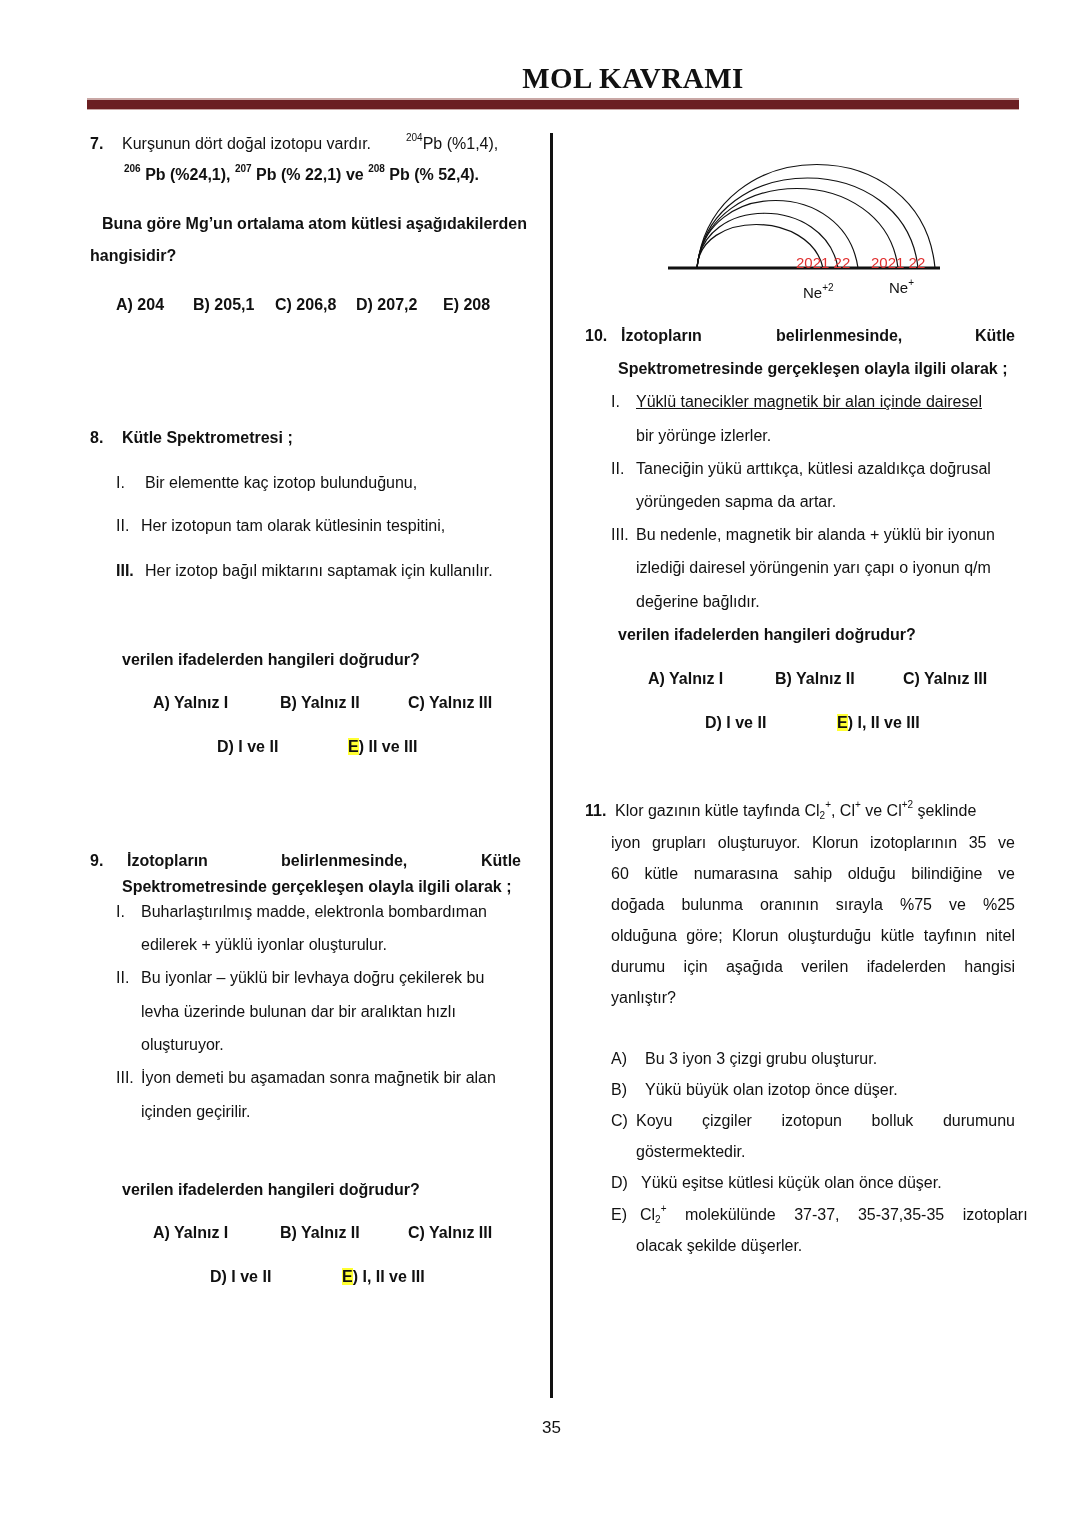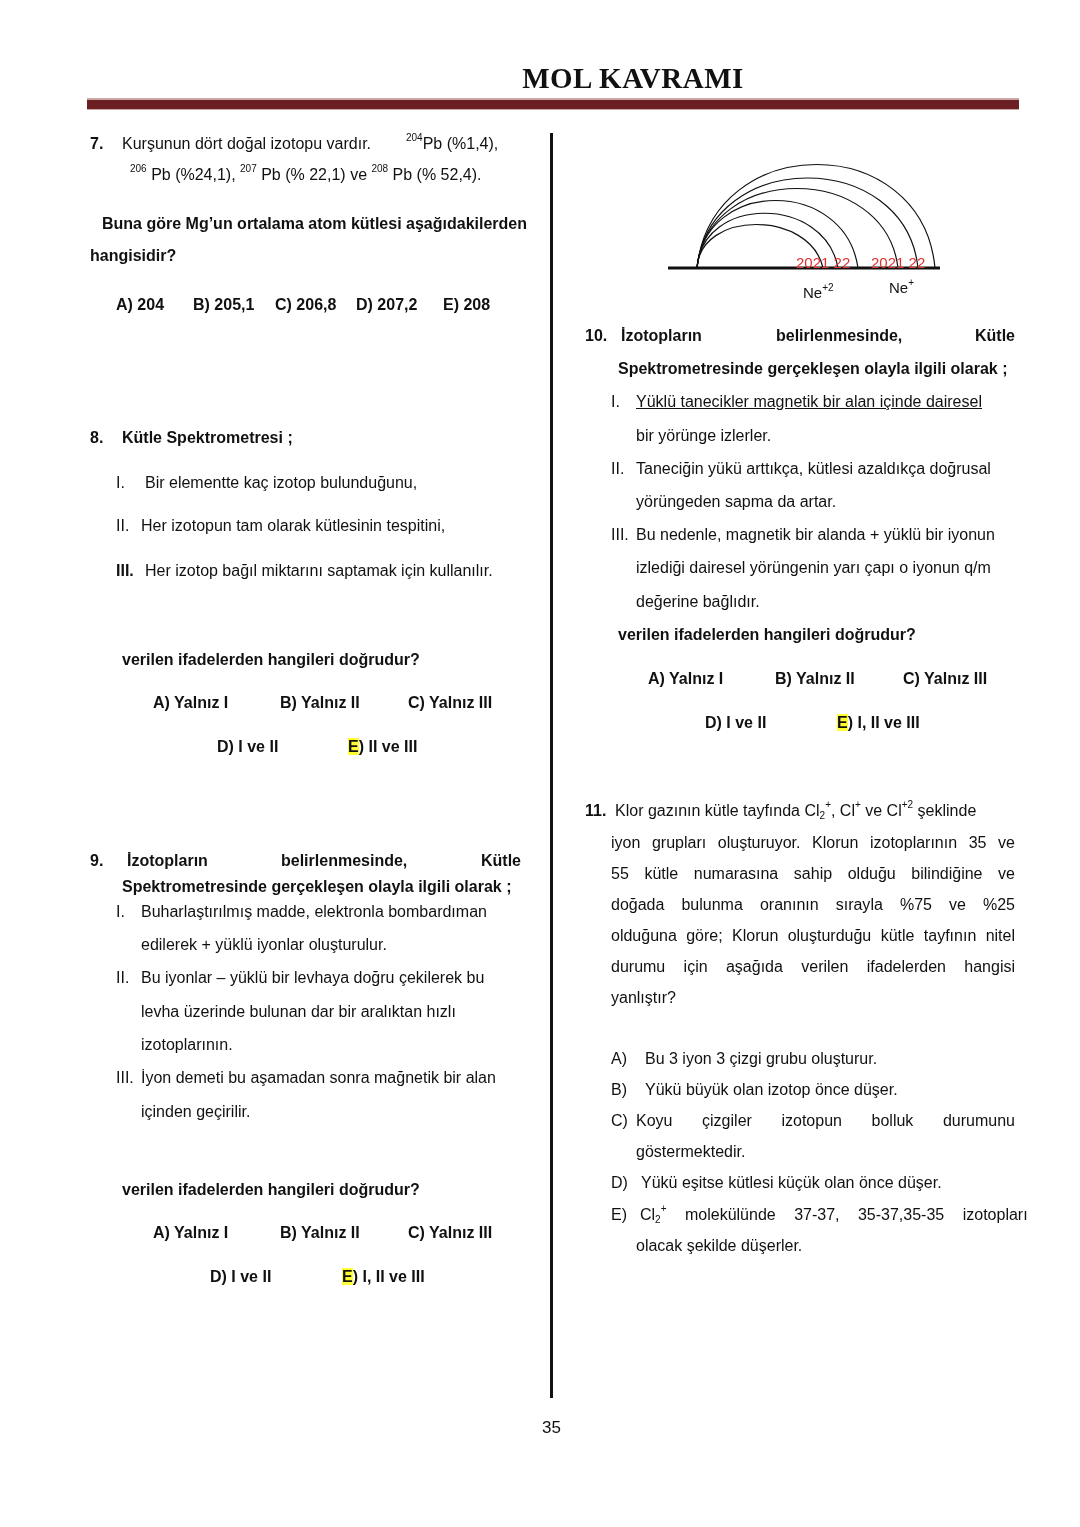--- a/index.html
+++ b/index.html
@@ -37,21 +37,21 @@
 
 <div class="abs title">MOL KAVRAMI</div>
 <div class="abs rule"></div>
 
 <div class="abs divider"></div>
 
 <div>
   <span class="abs txt b" style="left:90px; top:136px;">7.</span>
   <span class="abs txt" style="left:122px; top:136px;">Kurşunun dört doğal izotopu vardır.</span>
   <span class="abs txt" style="left:406px; top:136px;"><sup>204</sup><span>Pb (%1,4),</span></span>
-  <span class="abs txt" style="left:130px; top:167px;"><sup>206</sup><span> Pb (%24,1), </span><sup>207</sup><span> Pb (% 22,1) ve </span><sup>208</sup><span> Pb (% 52,4).</span></span>
+  <span class="abs txt" style="left:124px; top:167px;font-weight:bold;"><sup>206</sup><span> Pb (%24,1), </span><sup>207</sup><span> Pb (% 22,1) ve </span><sup>208</sup><span> Pb (% 52,4).</span></span>
   <span class="abs txt b" style="left:90px; top:216px;margin-left:12px;">Buna göre Mg’un ortalama atom kütlesi aşağıdakilerden</span>
   <span class="abs txt b" style="left:90px; top:248px;">hangisidir?</span>
   <span class="abs txt b" style="left:116px; top:297px;">A) 204</span>
   <span class="abs txt b" style="left:193px; top:297px;">B) 205,1</span>
   <span class="abs txt b" style="left:275px; top:297px;">C) 206,8</span>
   <span class="abs txt b" style="left:356px; top:297px;">D) 207,2</span>
   <span class="abs txt b" style="left:443px; top:297px;">E)  208</span>
 </div>
 
 <div>
@@ -83,21 +83,21 @@
   <span class="abs txt b" style="left:481px; top:853px;">Kütle</span>
   <span class="abs txt b" style="left:122px; top:879px;">Spektrometresinde gerçekleşen olayla  ilgili olarak ;</span>
 
   <span class="abs txt" style="left:116px; top:904px;">I.</span>
   <span class="abs txt" style="left:141px; top:904px;">Buharlaştırılmış madde, elektronla bombardıman</span>
   <span class="abs txt" style="left:141px; top:937px;">edilerek + yüklü iyonlar oluşturulur.</span>
 
   <span class="abs txt" style="left:116px; top:970px;">II.</span>
   <span class="abs txt" style="left:141px; top:970px;">Bu iyonlar – yüklü bir levhaya doğru çekilerek bu</span>
   <span class="abs txt" style="left:141px; top:1004px;">levha üzerinde bulunan dar bir aralıktan hızlı</span>
-  <span class="abs txt" style="left:141px; top:1037px;">izotoplarının.</span>
+  <span class="abs txt" style="left:141px; top:1037px;">oluşturuyor.</span>
 
   <span class="abs txt" style="left:116px; top:1070px;">III.</span>
   <span class="abs txt" style="left:141px; top:1070px;">İyon demeti bu aşamadan sonra mağnetik bir alan</span>
   <span class="abs txt" style="left:141px; top:1104px;">içinden geçirilir.</span>
 
   <span class="abs txt b" style="left:122px; top:1182px;">verilen ifadelerden hangileri doğrudur?</span>
 
   <span class="abs txt b" style="left:153px; top:1225px;">A) Yalnız I</span>
   <span class="abs txt b" style="left:280px; top:1225px;">B) Yalnız II</span>
   <span class="abs txt b" style="left:408px; top:1225px;">C) Yalnız III</span>
@@ -151,21 +151,21 @@
   <span class="abs txt b" style="left:775px; top:671px;">B) Yalnız II</span>
   <span class="abs txt b" style="left:903px; top:671px;">C) Yalnız III</span>
   <span class="abs txt b" style="left:705px; top:715px;">D) I  ve  II</span>
   <span class="abs txt b" style="left:837px; top:715px;"><span class="hl">E</span><span>) I,  II  ve III</span></span>
 </div>
 
 <div>
   <span class="abs txt b" style="left:585px; top:803px;">11.</span>
   <span class="abs txt" style="left:615px; top:803px;"><span>Klor gazının kütle tayfında  Cl</span><sub>2</sub><sup>+</sup><span>, Cl</span><sup>+</sup><span> ve Cl</span><sup>+2</sup><span> şeklinde</span></span>
   <div class="abs txt just" style="left:611px; top:835px; width:404px;">iyon grupları oluşturuyor.  Klorun izotoplarının 35 ve</div>
-  <div class="abs txt just" style="left:611px; top:866px; width:404px;">55 kütle numarasına sahip olduğu bilindiğine ve</div>
+  <div class="abs txt just" style="left:611px; top:866px; width:404px;">60 kütle numarasına sahip olduğu bilindiğine ve</div>
   <div class="abs txt just" style="left:611px; top:897px; width:404px;">doğada bulunma oranının sırayla   %75 ve %25</div>
   <div class="abs txt just" style="left:611px; top:928px; width:404px;">olduğuna göre; Klorun oluşturduğu kütle tayfının nitel</div>
   <div class="abs txt just" style="left:611px; top:959px; width:404px;">durumu için aşağıda verilen ifadelerden hangisi</div>
   <span class="abs txt" style="left:611px; top:990px;">yanlıştır?</span>
 
   <span class="abs txt" style="left:611px; top:1051px;">A)</span>
   <span class="abs txt" style="left:645px; top:1051px;text-align:right;">Bu 3 iyon 3 çizgi grubu oluşturur.</span>
 
   <span class="abs txt" style="left:611px; top:1082px;">B)</span>
   <span class="abs txt" style="left:645px; top:1082px;">Yükü büyük olan izotop önce düşer.</span>

